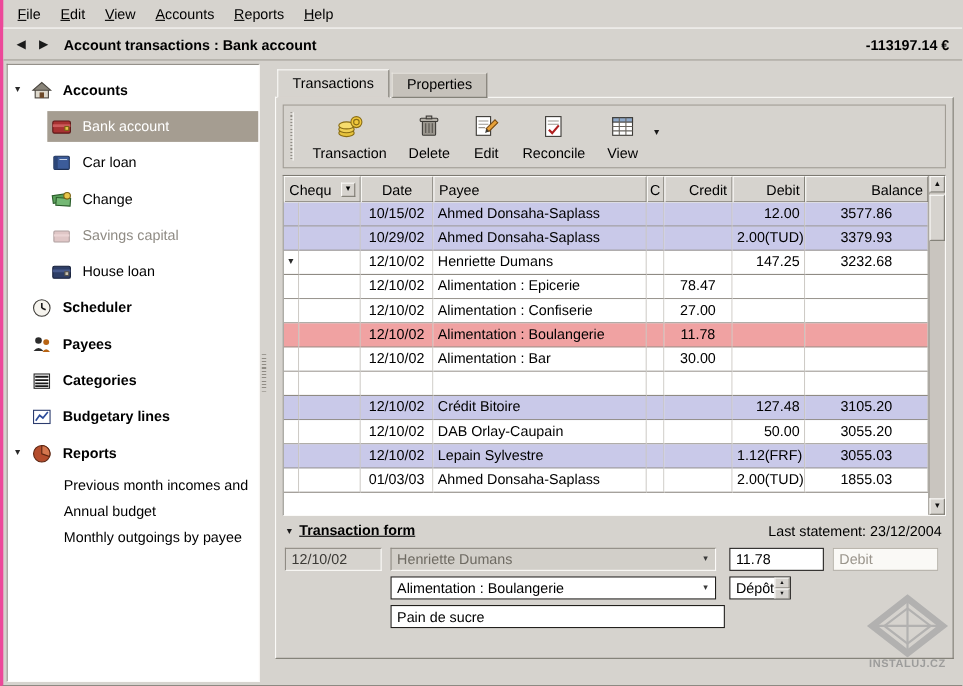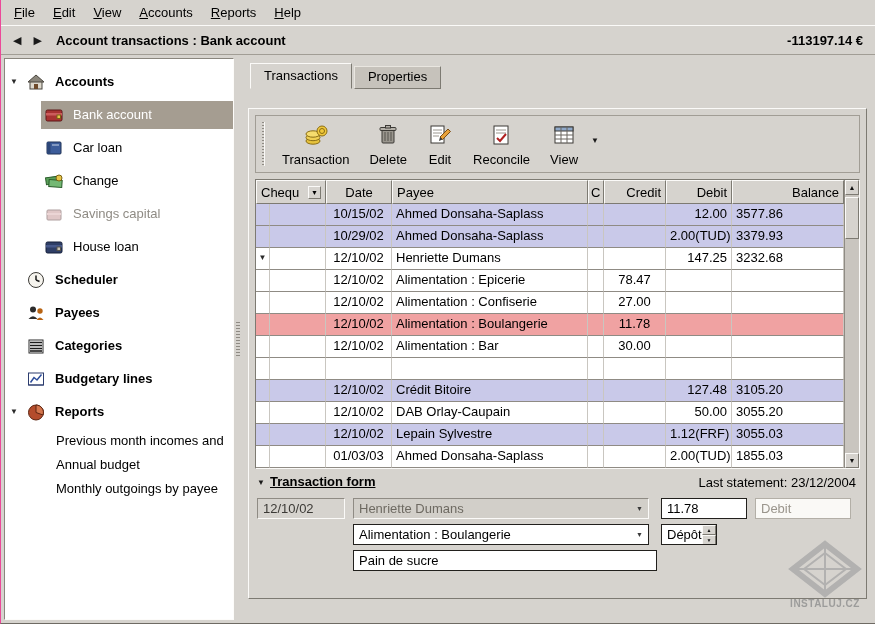--- a/index.html
+++ b/index.html
@@ -1,19 +1,19 @@
 <!DOCTYPE html>
 <html><head>
 <meta charset="utf-8">
 <style>
   * { margin:0; padding:0; box-sizing:border-box; }
   html,body { width:875px; height:624px; }
   body { font-family:"Liberation Sans","DejaVu Sans",sans-serif; font-size:13px; color:#000; background:#d6d3ce; }
   .window { position:relative; width:875px; height:624px; background:#d6d3ce; overflow:hidden;
-            border-left:1px solid #ec4899; border-bottom:1px solid #6e6a63; display:flex; flex-direction:column; }
+            border-left:3px solid #ec4899; border-bottom:1px solid #6e6a63; display:flex; flex-direction:column; }
 
   
   .menubar { height:25px; flex:none; display:flex; align-items:center; padding-left:4px; }
   .menu-item { display:inline-block; padding:3px 9px; cursor:default; }
   .menu-item::first-letter { text-decoration:underline; }
 
   
   .headerbar { height:30px; flex:none; display:flex; align-items:center; padding:0 12px 0 8px; gap:4px;
                border-top:1px solid #fbfaf8; border-bottom:1px solid #a19d95; background:#d6d3ce; }
   .nav-btn { font-size:11px; padding:1px 4px; color:#1a1a1a; }
@@ -39,21 +39,21 @@
   .tree-row.selected .row-inner { background:#a59d91; }
   .tree-row.selected .tree-label { color:#fff; }
   .tree-row.disabled .tree-label { color:#8f8b84; }
 
   
   .splitter { width:8px; flex:none; display:flex; }
   .split-grip { width:4px; height:34px; margin:auto;
                 background:repeating-linear-gradient(180deg,#8f8b84 0 1px,#d6d3ce 1px 3px); }
 
   
-  .main { flex:1; min-width:0; padding:8px 8px 0 6px; display:flex; flex-direction:column;gap:20px; }
+  .main { flex:1; min-width:0; padding:8px 8px 0 6px; display:flex; flex-direction:column; }
   .tabs { display:flex; margin-left:2px; position:relative; z-index:2; flex:none; }
   .tab { padding:4px 13px 5px; background:#d6d3ce; border:1px solid; margin-right:2px;
          border-color:#fbfaf8 #7d7a72 #d6d3ce #fbfaf8; }
   .tab.inactive { background:#c6c2bb; margin-top:3px; padding:2px 13px 4px;
                   border-color:#e9e6e0 #7d7a72 #7d7a72 #e9e6e0; }
   .panel { flex:1; min-height:0; margin-top:-1px; margin-bottom:24px; padding:6px;
            border:1px solid; border-color:#fbfaf8 #7d7a72 #7d7a72 #fbfaf8;
            background:#d6d3ce; display:flex; flex-direction:column; }
 
   
@@ -82,21 +82,21 @@
   .hdr-drop { margin-left:auto; font-size:7px; line-height:1; padding:2px 2px;
               background:#d6d3ce; border:1px solid; border-color:#fbfaf8 #7d7a72 #7d7a72 #fbfaf8; }
   .rows { flex:1; overflow:hidden; background:#fff; }
   .trow { display:flex; height:22px; }
   .tcell { border-right:1px solid #c9c6c0; border-bottom:1px solid #8f8b84;
            font-size:13px; line-height:20px; padding:0 4px; white-space:nowrap; overflow:hidden; background:#fff; }
   .c-exp { width:14px; padding:0; text-align:center; font-size:8px; line-height:20px; color:#2a2a2a; }
   .c-chq { width:56px; } .c-date { width:66px; text-align:center; }
   .c-payee { flex:1; min-width:0; } .c-c { width:16px; padding:0 2px; }
   .c-credit { width:62px; text-align:center; } .c-debit { width:66px; text-align:right; }
-  .c-bal { width:112px; text-align:left; }
+  .c-bal { width:112px; text-align:center; }
   .row-lavender .tcell { background:#c9c9e9; }
   .row-selected .tcell { background:#f0a2a2; }
 
   
   .vscroll { width:15px; flex:none; position:relative; background:#c9c5bf; border-left:1px solid #8f8b84; }
   .sb-btn { position:absolute; left:0; right:0; height:15px; text-align:center; font-size:7px; line-height:13px;
             color:#111; background:#d6d3ce; border:1px solid; border-color:#fbfaf8 #7d7a72 #7d7a72 #fbfaf8; }
   .sb-up { top:0; } .sb-down { bottom:0; }
   .sb-thumb { position:absolute; left:0; right:0; top:17px; height:42px; background:#d6d3ce;
               border:1px solid; border-color:#fbfaf8 #7d7a72 #7d7a72 #fbfaf8; }

